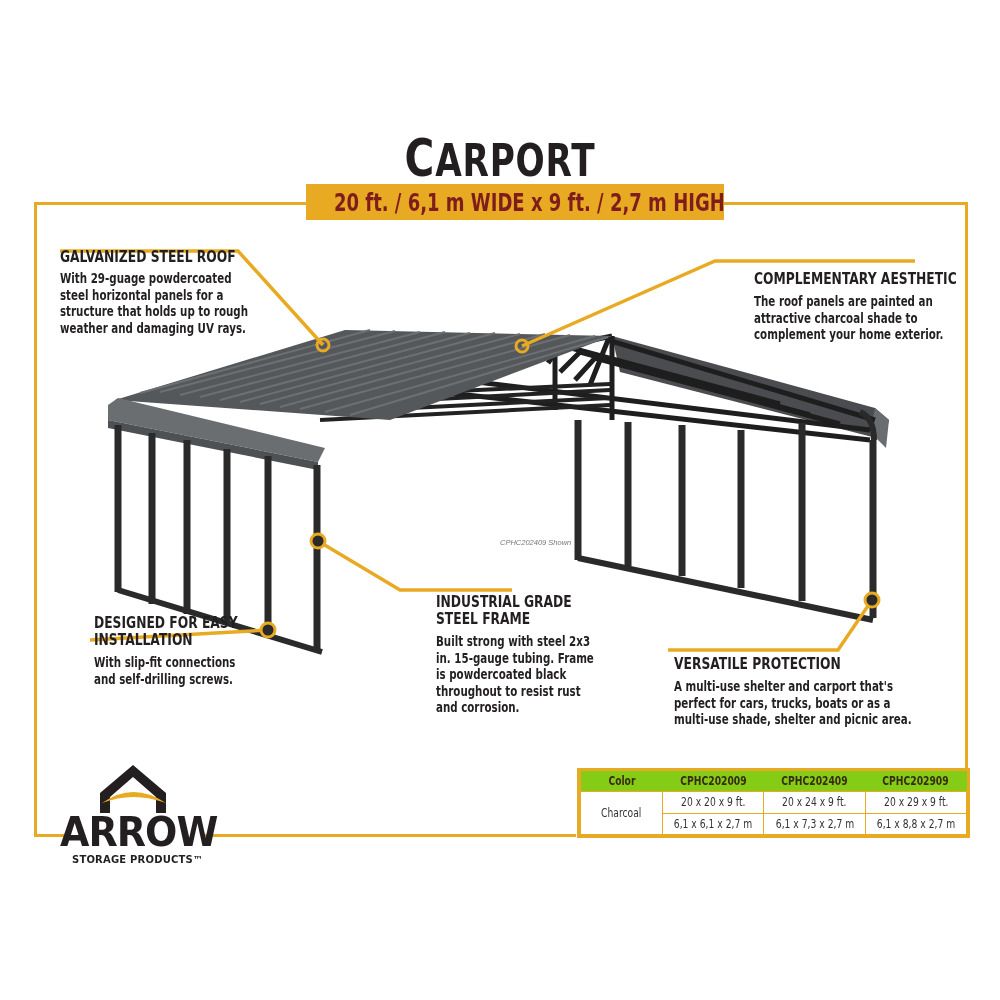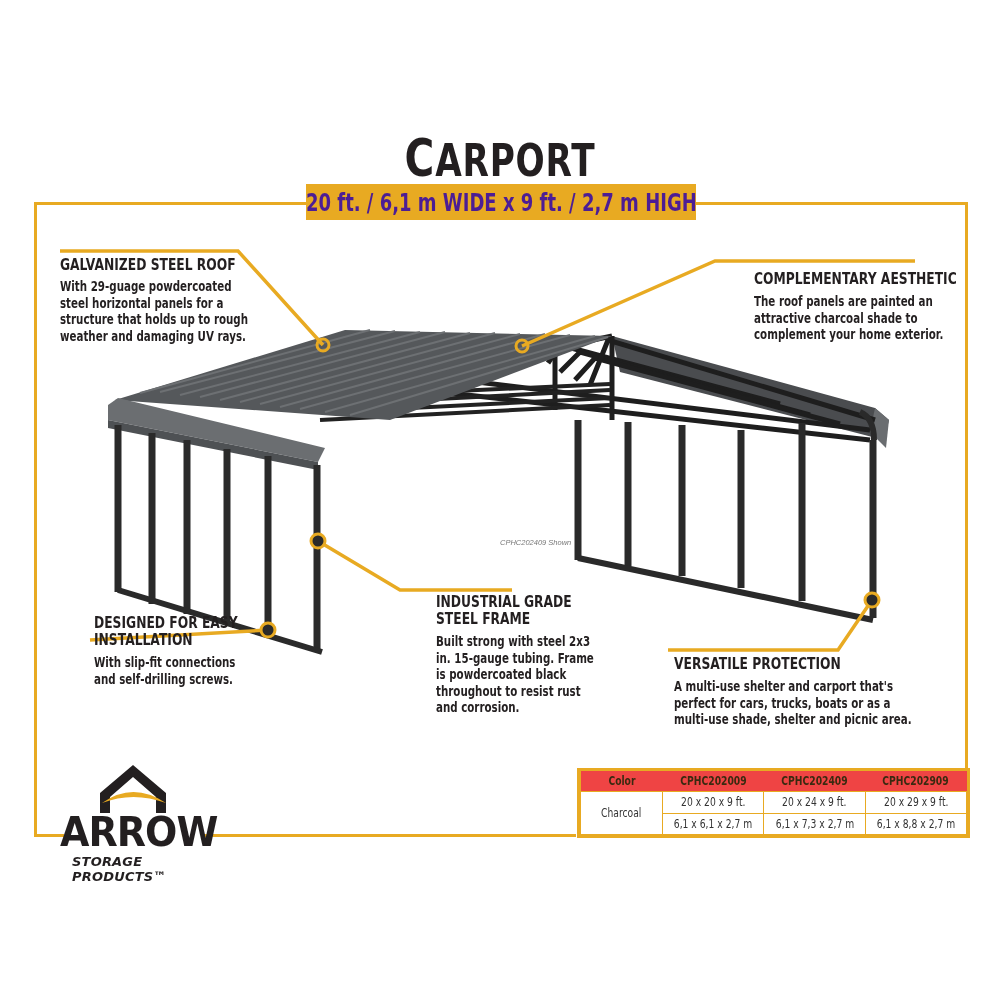--- a/index.html
+++ b/index.html
@@ -1,35 +1,35 @@
 <!DOCTYPE html>
 <html><head>
 <meta charset="utf-8">
 <style>
   html,body{margin:0;padding:0;background:#ffffff;}
   body{width:1000px;height:1000px;position:relative;overflow:hidden;font-family:"Liberation Sans",sans-serif;color:#231f20;}
   .abs{position:absolute;}
   .title{left:0;top:128px;width:1000px;text-align:center;font-family:"DejaVu Sans",sans-serif;font-weight:bold;font-size:44px;letter-spacing:1px;color:#231f20;transform:scaleX(0.78);transform-origin:center;}
   .title .big{font-size:52px;}
-  .banner{left:306px;top:184px;width:390px;height:36px;background:#e8aa22;color:#4c1d95;display:flex;align-items:center;justify-content:center;}
+  .banner{left:306px;top:184px;width:390px;height:36px;background:#e8aa22;color:#7f1d1d;display:flex;align-items:center;justify-content:center;padding-left:28px;}
   .banner span{font-family:"DejaVu Sans",sans-serif;font-weight:bold;font-size:25px;white-space:nowrap;transform:scaleX(0.72);display:inline-block;}
   .frame{left:34px;top:202px;width:934px;height:634px;border:3px solid #e8aa22;border-bottom:none;box-sizing:border-box;}
   .frame-bottom-l{left:34px;top:834px;width:30px;height:3px;background:#e8aa22;}
   .frame-bottom-r{left:204px;top:834px;width:372px;height:3px;background:#e8aa22;}
   .feat-h{font-family:"DejaVu Sans",sans-serif;font-weight:bold;font-size:15px;color:#231f20;white-space:nowrap;transform-origin:left top;transform:scaleX(0.82);}
   .feat-b{font-family:"DejaVu Sans",sans-serif;font-weight:bold;font-size:13.2px;line-height:16.5px;color:#231f20;white-space:nowrap;transform-origin:left top;transform:scaleX(0.78);}
   .caption{font-family:"Liberation Sans",sans-serif;font-style:italic;font-size:7.5px;color:#777;}
   table.spec{border-collapse:collapse;font-family:"DejaVu Sans",sans-serif;}
   .spec-wrap{left:577px;top:768px;width:393px;height:70px;border:3px solid #e8aa22;box-sizing:border-box;background:#e8aa22;}
   .spec-wrap table{width:100%;height:100%;}
-  .spec th{background:#ef4444;color:#3a2a10;font-size:11.5px;font-weight:bold;height:20px;padding:0;}
+  .spec th{background:#84cc16;color:#3a2a10;font-size:11.5px;font-weight:bold;height:20px;padding:0;}
   .spec td{background:#fff;font-size:11.5px;color:#333;text-align:center;padding:0;border:1.5px solid #e8aa22;}
   .thn{display:inline-block;transform:scaleX(0.8);}
   .logo-word{font-family:"DejaVu Sans",sans-serif;font-weight:bold;font-size:40px;color:#231f20;letter-spacing:-1px;transform:scaleX(0.95);transform-origin:left top;}
-  .logo-sub{font-family:"DejaVu Sans",sans-serif;font-weight:bold;font-size:13px;color:#231f20;letter-spacing:0.2px;font-style:italic;}
+  .logo-sub{font-family:"DejaVu Sans",sans-serif;font-weight:bold;font-size:10px;color:#231f20;letter-spacing:0.2px;}
 </style>
 </head>
 <body>
 
 <div class="abs title">
   <span class="big">C</span><span>ARPORT</span>
 </div>
 
 <div class="abs frame"></div>
 <div class="abs frame-bottom-l"></div>
@@ -119,21 +119,21 @@
     <circle cx="323" cy="345" r="6" fill="none" stroke="#e8aa22" stroke-width="3"></circle>
     <circle cx="522" cy="346" r="6" fill="none" stroke="#e8aa22" stroke-width="3"></circle>
     <circle cx="318" cy="541" r="7" fill="#2a2a2a" stroke="#e8aa22" stroke-width="3"></circle>
     <circle cx="268" cy="630" r="7" fill="#2a2a2a" stroke="#e8aa22" stroke-width="3"></circle>
     <circle cx="872" cy="600" r="7" fill="#2a2a2a" stroke="#e8aa22" stroke-width="3"></circle>
   </g>
 </svg>
 
 <div class="abs caption" style="left:500px;top:538px;">CPHC202409 Shown</div>
 
-<div class="abs" style="left:60px;top:256px;">
+<div class="abs" style="left:60px;top:248px;">
   <div class="feat-h">GALVANIZED STEEL ROOF</div>
   <div class="feat-b" style="margin-top:5px;">
     <div>With 29-guage powdercoated</div>
     <div>steel horizontal panels for a</div>
     <div>structure that holds up to rough</div>
     <div>weather and damaging UV rays.</div>
   </div>
 </div>
 
 <div class="abs" style="left:754px;top:270px;">

